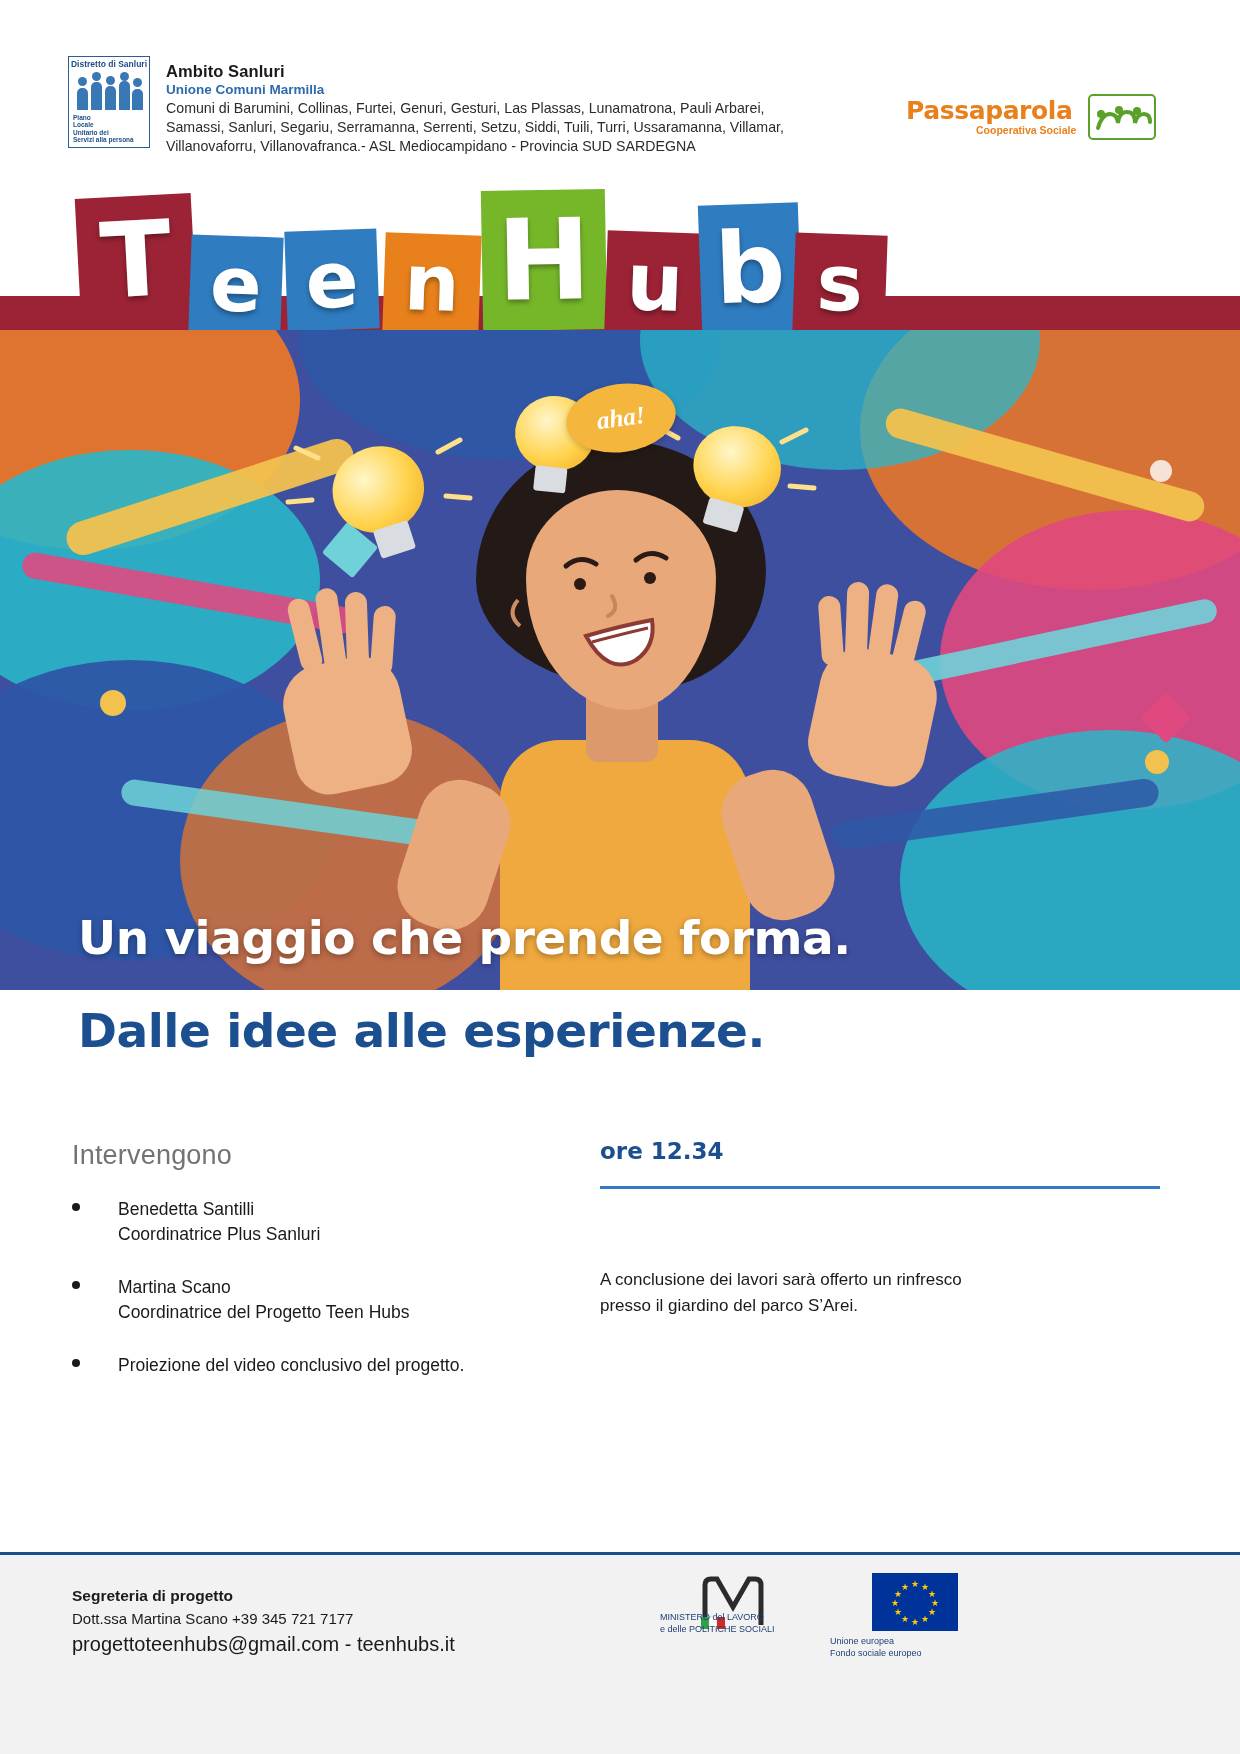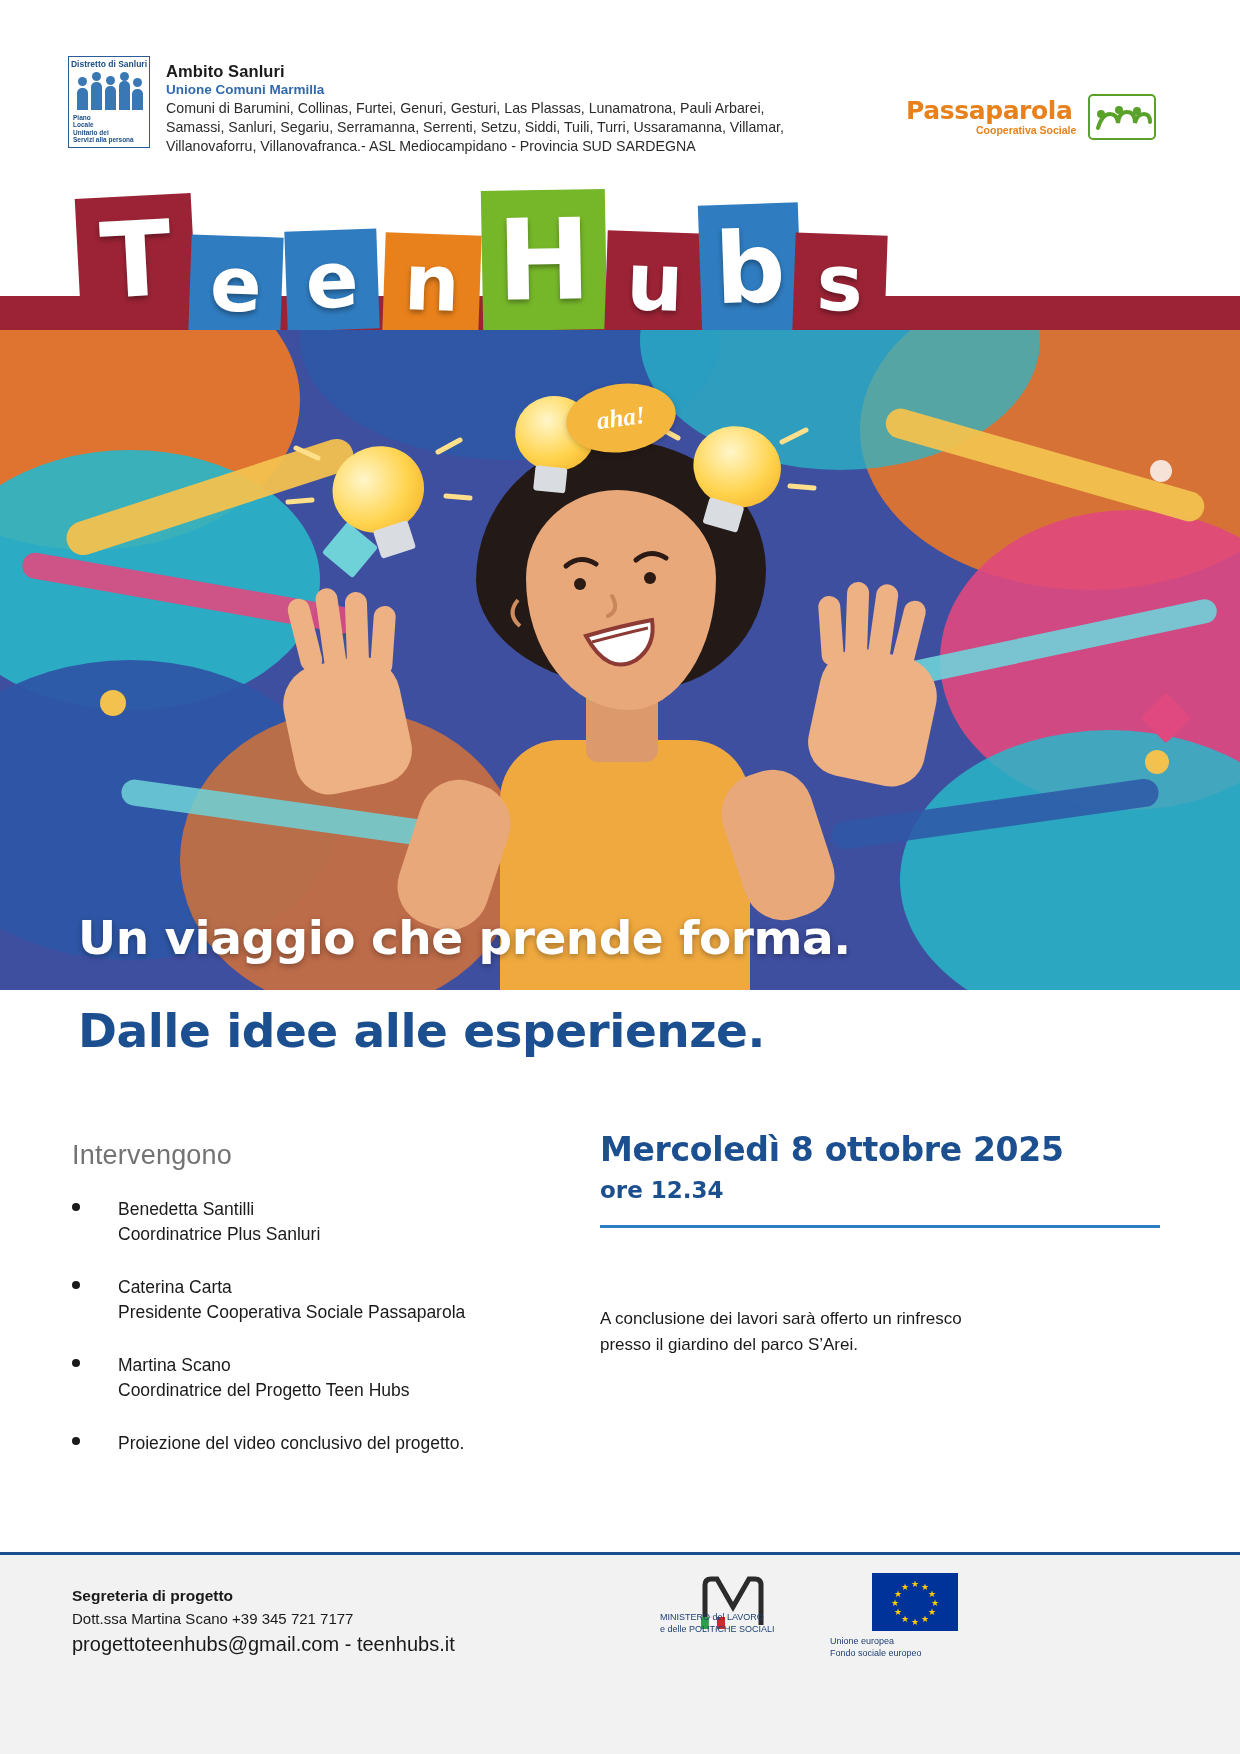--- a/index.html
+++ b/index.html
@@ -311,40 +311,34 @@
 
   <div class="col-left">
     <div class="intervengono">Intervengono</div>
 
     <div class="sp-item">
       <span class="bullet"></span>
       <div class="sp-name">Benedetta Santilli</div>
       <div class="sp-role">Coordinatrice Plus Sanluri</div>
     </div>
 
-    <div class="sp-item">
-      <span class="bullet"></span>
-      <div class="sp-name">Caterina Carta</div>
-      <div class="sp-role">Presidente Cooperativa Sociale Passaparola</div>
-    </div>
 
     <div class="sp-item">
       <span class="bullet"></span>
       <div class="sp-name">Martina Scano</div>
       <div class="sp-role">Coordinatrice del Progetto Teen Hubs</div>
     </div>
 
     <div class="sp-item">
       <span class="bullet"></span>
       <div class="sp-name">Proiezione del video conclusivo del progetto.</div>
     </div>
   </div>
 
   <div class="col-right">
-    <div class="date-line">Mercoledì 8 ottobre 2025</div>
     <div class="time-line">ore 12.34</div>
     <div class="hr-blue"></div>
     <div class="note">
       <div>A conclusione dei lavori sarà offerto un rinfresco</div>
       <div>presso il giardino del parco S’Arei.</div>
     </div>
   </div>
 
   <div class="footer-rule"></div>
   <div class="footer">

